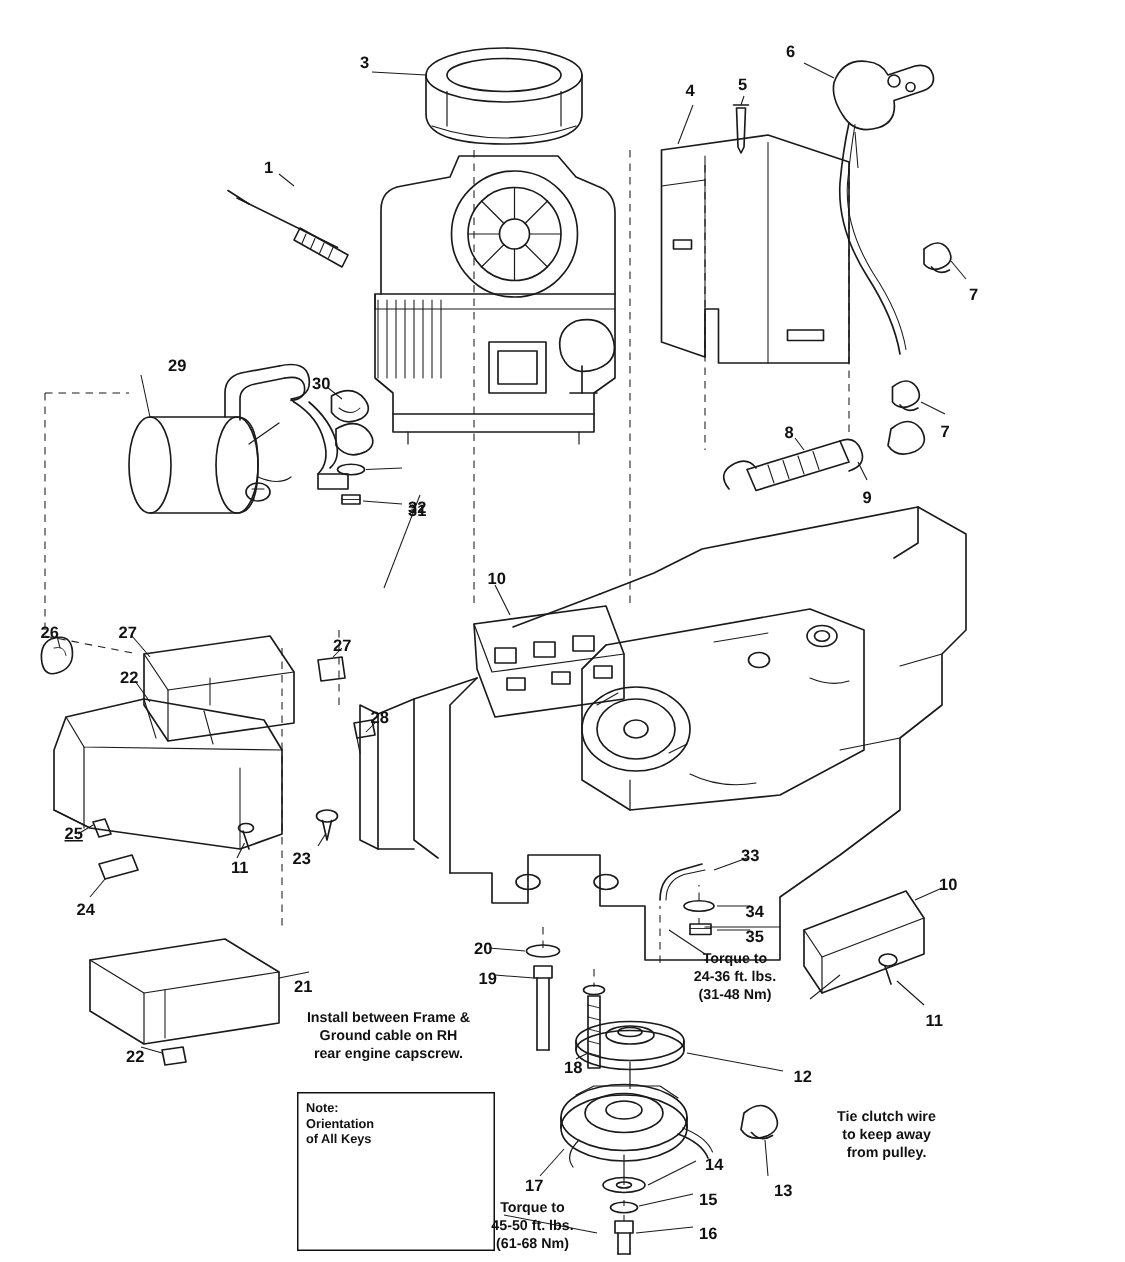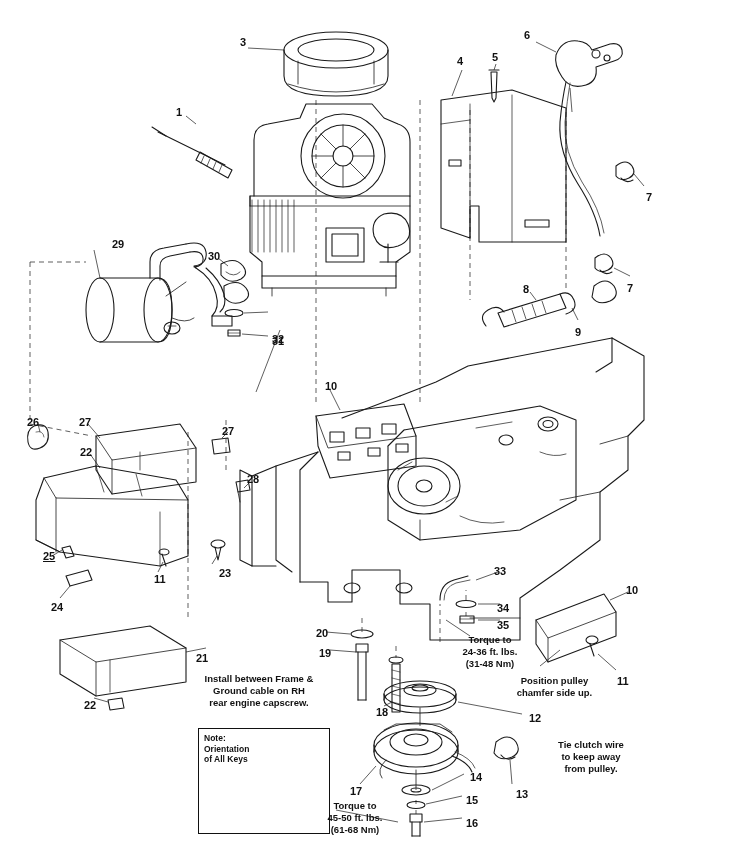--- a/index.html
+++ b/index.html
@@ -342,22 +342,20 @@
 
   <div class="kbox" style="left:198px;top:728px;width:130px;height:104px;"></div>
   <div class="ktitle" style="left:204px;top:733px;width:62px;white-space:pre-line;">Note:
 Orientation
 of All Keys</div>
 
 
   <div class="note" style="left:440px;top:634px;width:100px;white-space:pre-line;">Torque to
 24-36 ft. lbs.
 (31-48 Nm)</div>
-  <div class="note" style="left:497px;top:675px;width:115px;white-space:pre-line;">Position pulley
-chamfer side up.</div>
   <div class="note" style="left:536px;top:739px;width:110px;white-space:pre-line;">Tie clutch wire
 to keep away
 from pulley.</div>
   <div class="note" style="left:179px;top:673px;width:160px;white-space:pre-line;">Install between Frame &amp;
 Ground cable on RH
 rear engine capscrew.</div>
   <div class="note" style="left:300px;top:800px;width:110px;white-space:pre-line;">Torque to
 45-50 ft. lbs.
 (61-68 Nm)</div>
 
@@ -377,21 +375,21 @@
       <div class="num" style="left: 272px; top: 334px;">32</div>
       <div class="num" style="left: 325px; top: 381px;">10</div>
       <div class="num" style="left: 27px; top: 417px;">26</div>
       <div class="num" style="left: 79px; top: 417px;">27</div>
       <div class="num" style="left: 80px; top: 447px;">22</div>
       <div class="num" style="left: 222px; top: 426px;">27</div>
       <div class="num" style="left: 247px; top: 474px;">28</div>
       <div class="num" style="left: 43px; top: 551px; text-decoration: underline;">25</div>
       <div class="num" style="left: 51px; top: 602px;">24</div>
       <div class="num" style="left: 154px; top: 574px;">11</div>
-      <div class="num" style="left: 219px; top: 568px;">23</div>
+      <div class="num" style="left: 195px; top: 568px;">23</div>
       <div class="num" style="left: 494px; top: 566px;">33</div>
       <div class="num" style="left: 497px; top: 603px;">34</div>
       <div class="num" style="left: 497px; top: 620px;">35</div>
       <div class="num" style="left: 626px; top: 585px;">10</div>
       <div class="num" style="left: 617px; top: 676px;">11</div>
       <div class="num" style="left: 316px; top: 628px;">20</div>
       <div class="num" style="left: 319px; top: 648px;">19</div>
       <div class="num" style="left: 196px; top: 653px;">21</div>
       <div class="num" style="left: 84px; top: 700px;">22</div>
       <div class="num" style="left: 376px; top: 707px;">18</div>

